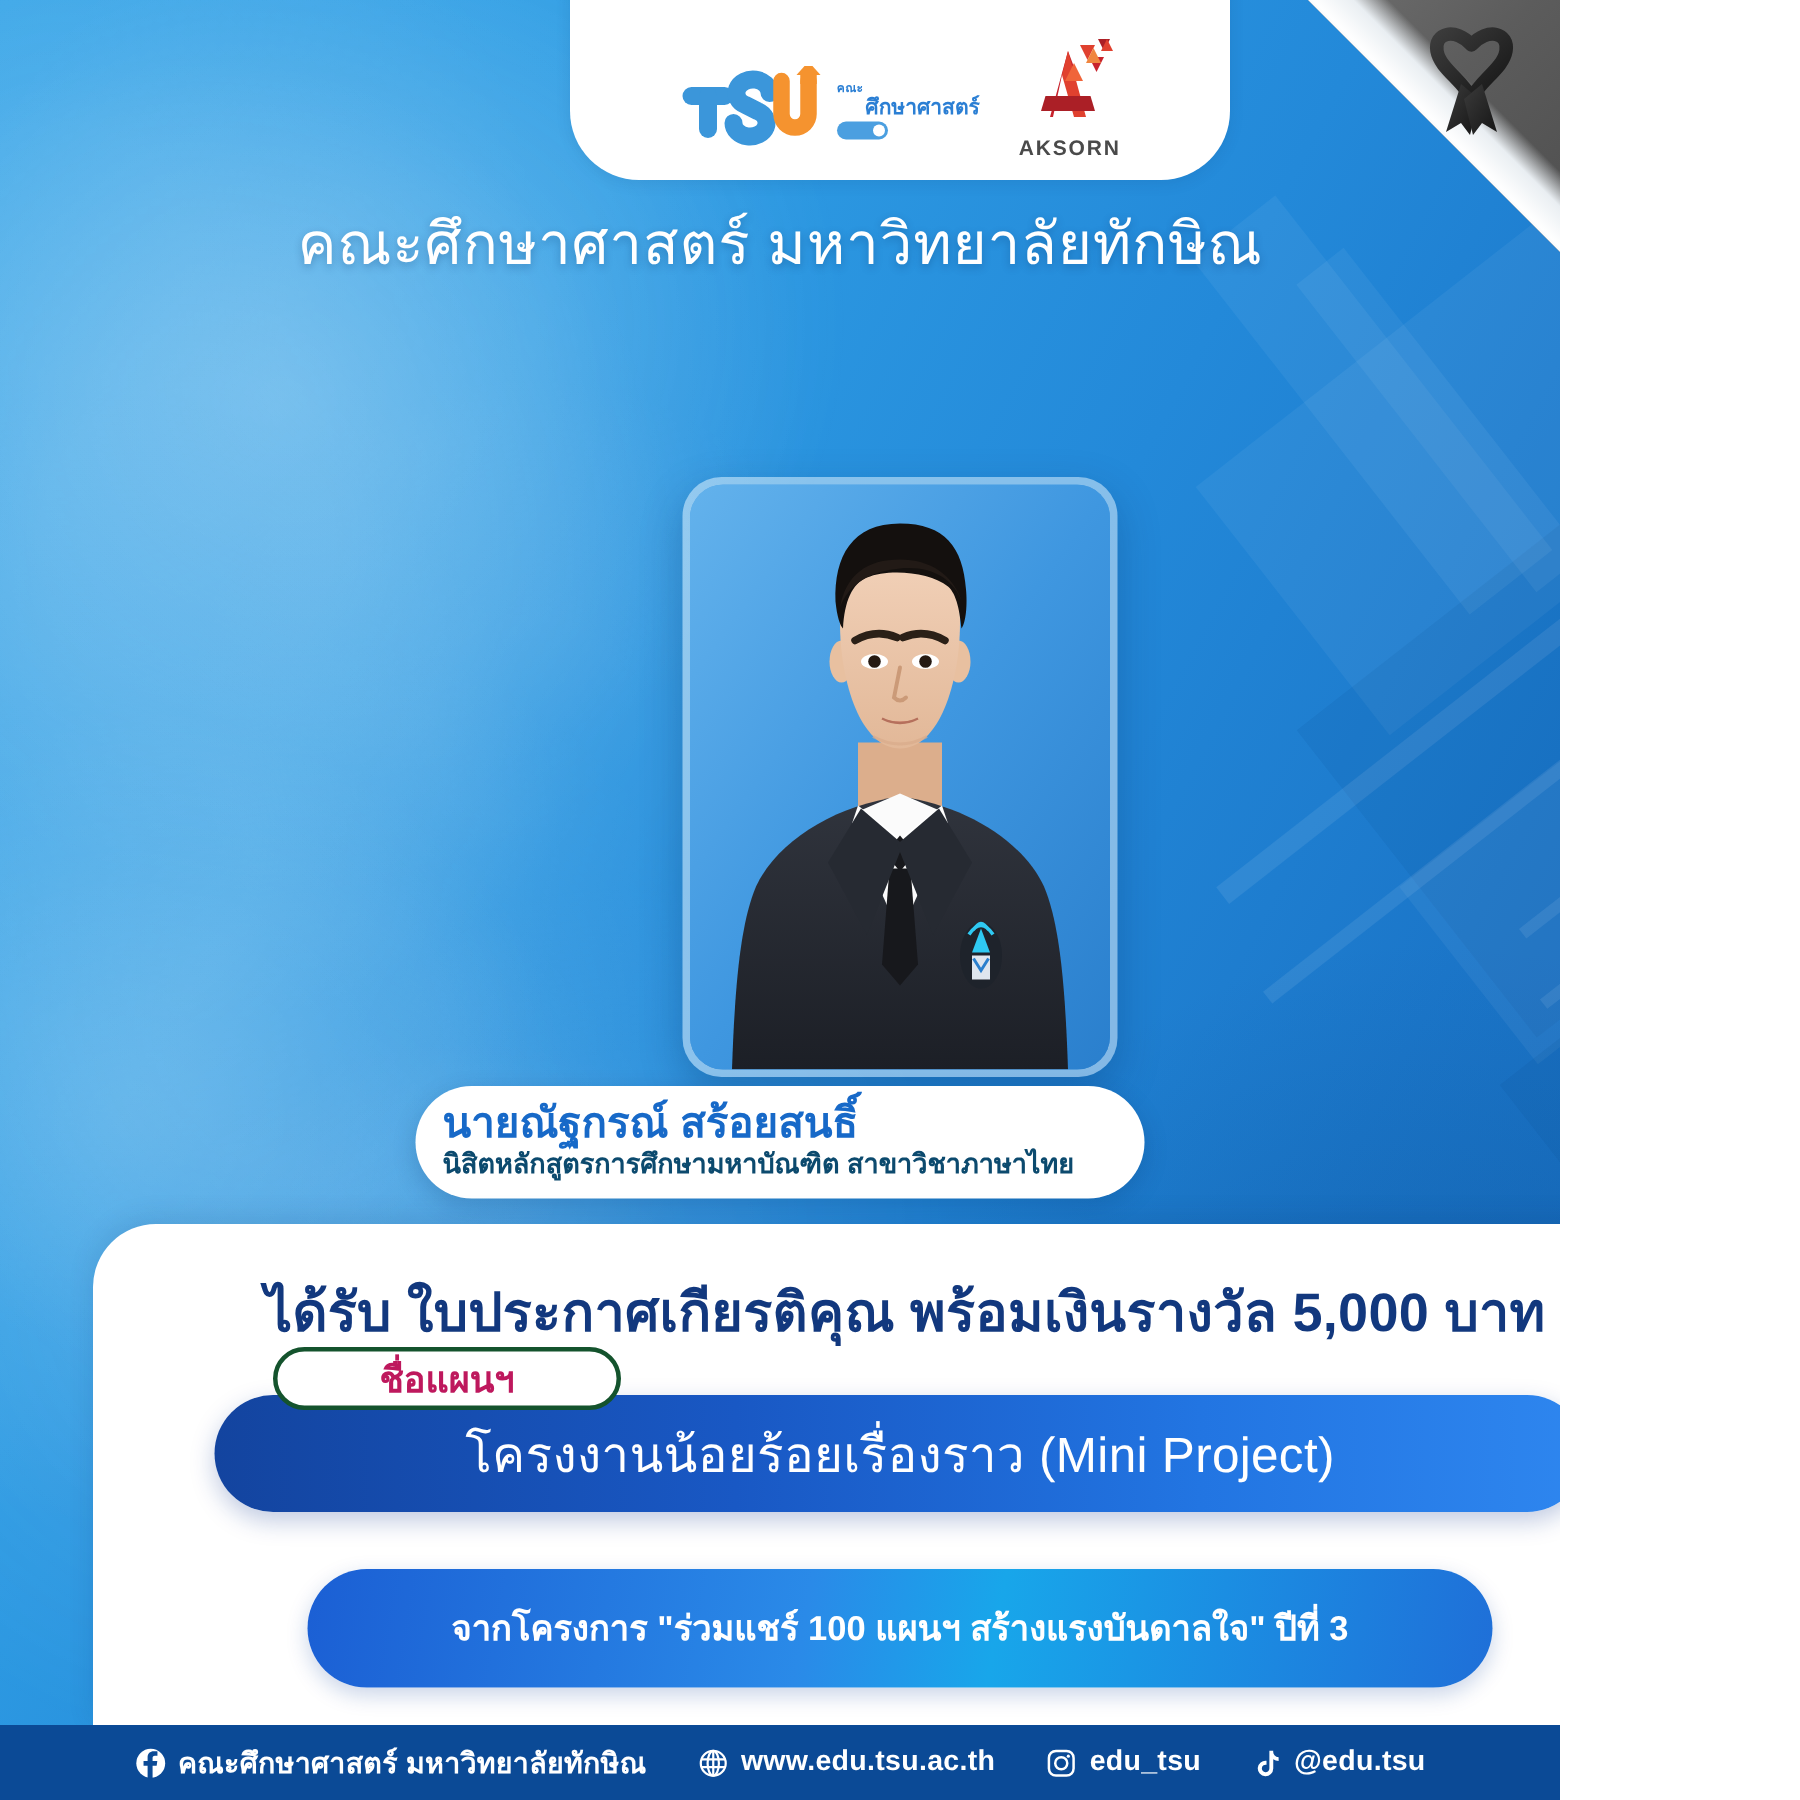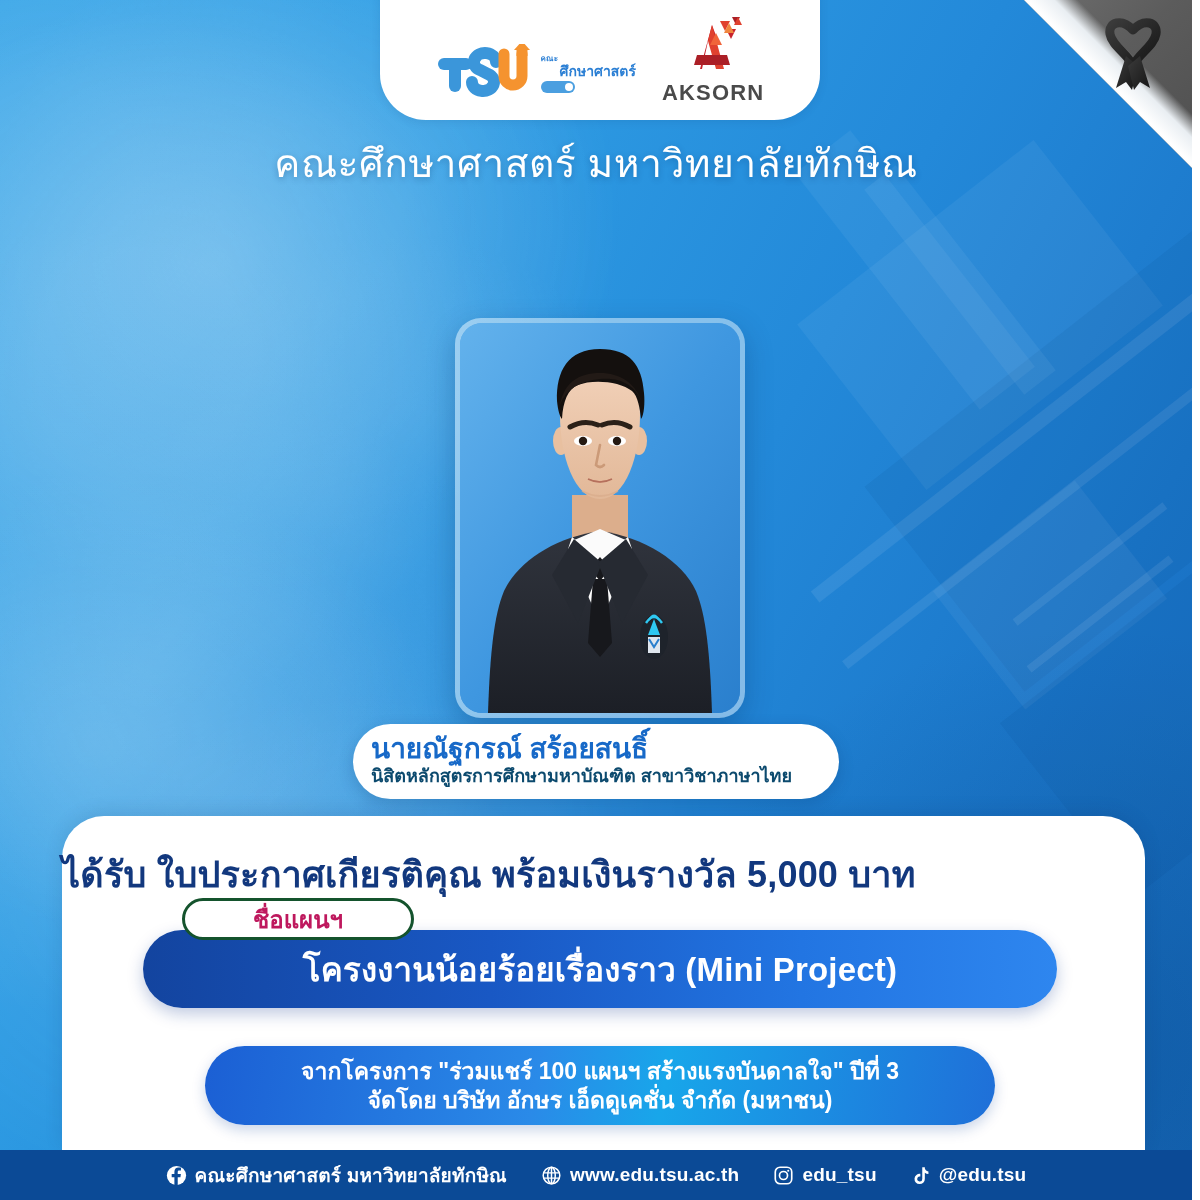--- a/index.html
+++ b/index.html
@@ -5,21 +5,21 @@
   html, body {
     margin: 0;
     padding: 0;
     background: #ffffff;
   }
   body {
     font-family: "Liberation Sans", "DejaVu Sans", sans-serif;
   }
   #poster {
     position: relative;
-    width: 1192px;
+    width: 1040px;
     height: 1200px;
     overflow: hidden;
     background: #2a95e0;
   }
 
   
   .bg-base {
     position: absolute;
     inset: 0;
     background:
@@ -101,21 +101,21 @@
   .tsu-toggle::after {
     content:"";
     position:absolute; right:2px; top:2px;
     width:8px;height:8px;border-radius:50%;
     background:#ffffff;
   }
 
   
   .aksorn-logo { display:flex; flex-direction:column; align-items:center; }
   .aksorn-word {
-    font-size: 22px;
+    font-size: 14px;
     font-weight: bold;
     color: #4a4a4a;
     letter-spacing: 1.2px;
     margin-top: 1px;
   }
 
   
   .corner-wrap {
     position: absolute;
     right: 0; top: 0;
@@ -219,20 +219,21 @@
     width: 1083px;
     height: 334px;
     background: #ffffff;
     border-radius: 42px 42px 0 0;
     box-shadow: 0 -4px 18px rgba(0,40,90,.12);
   }
   .award-line {
     position: absolute;
     left: 0; right: 0;
     top: 30px;
+    text-align: center;
     font-size: 36px;
     font-weight: bold;
     color: #12387e;
     letter-spacing: .2px;
   }
   .plan-label {
     position: absolute;
     left: 182px;
     top: 898px;
     width: 232px;
@@ -258,21 +259,21 @@
     border-radius: 39px;
     background: linear-gradient(90deg, #13449f 0%, #1958c4 38%, #2275e2 72%, #2e86ef 100%);
     display: flex;
     align-items: center;
     justify-content: center;
     z-index: 2;
     box-shadow: 0 6px 16px rgba(10,50,140,.26);
   }
   .project-title {
     font-size: 33px;
-    font-weight: bold;
+    font-weight: normal;
     color: #ffffff;
     letter-spacing: .2px;
   }
   .source-bar {
     position: absolute;
     left: 205px;
     top: 1046px;
     width: 790px;
     height: 79px;
     border-radius: 40px;
@@ -475,21 +476,20 @@
   </div>
 
   <div class="plan-label">ชื่อแผนฯ</div>
 
   <div class="project-bar">
     <span class="project-title">โครงงานน้อยร้อยเรื่องราว (Mini Project)</span>
   </div>
 
   <div class="source-bar">
     <span class="source-line">จากโครงการ "ร่วมแชร์ 100 แผนฯ สร้างแรงบันดาลใจ" ปีที่ 3</span>
-    <span class="source-line">จัดโดย บริษัท อักษร เอ็ดดูเคชั่น จำกัด (มหาชน)</span>
   </div>
 
   <div class="footer">
 
     <div class="f-item">
       <span class="f-icon">
         <svg width="21" height="21" viewBox="0 0 24 24">
           <circle cx="12" cy="12" r="11" fill="#ffffff"></circle>
           <path d="M13.4 23.9V13.9h3.1l.5-3.6h-3.6V8c0-1 .3-1.8 1.8-1.8h1.9V3c-.3 0-1.5-.1-2.8-.1-2.8 0-4.7 1.7-4.7 4.8v2.6H6.5v3.6h3.1v10z" fill="#0b4a96"></path>
         </svg>

